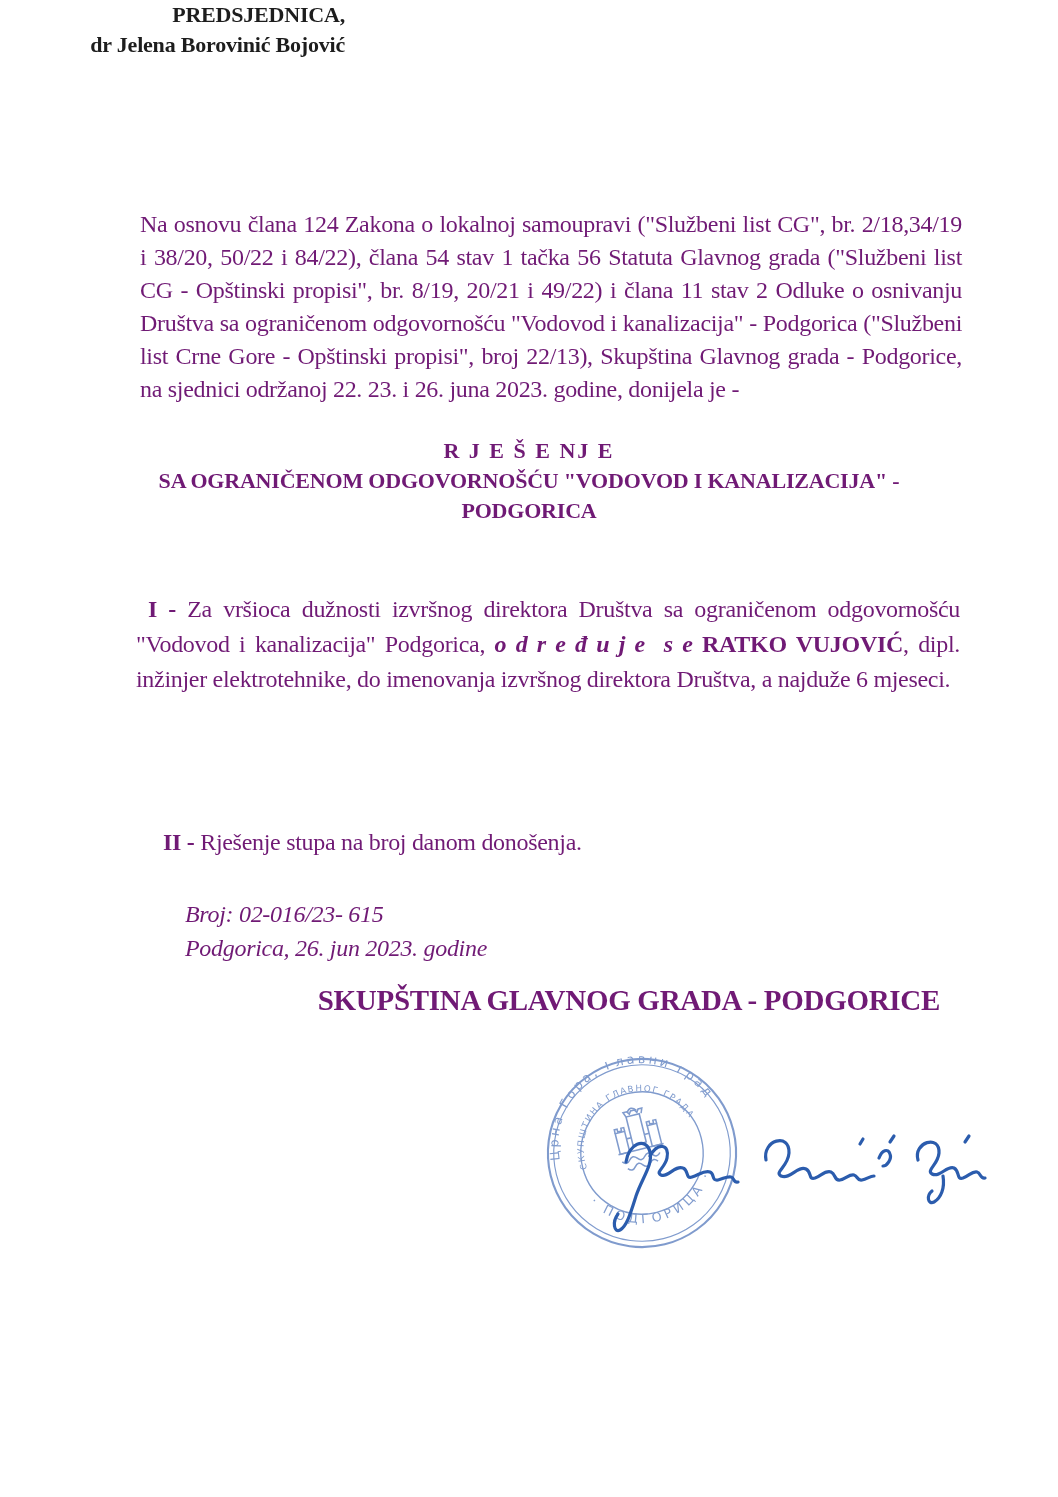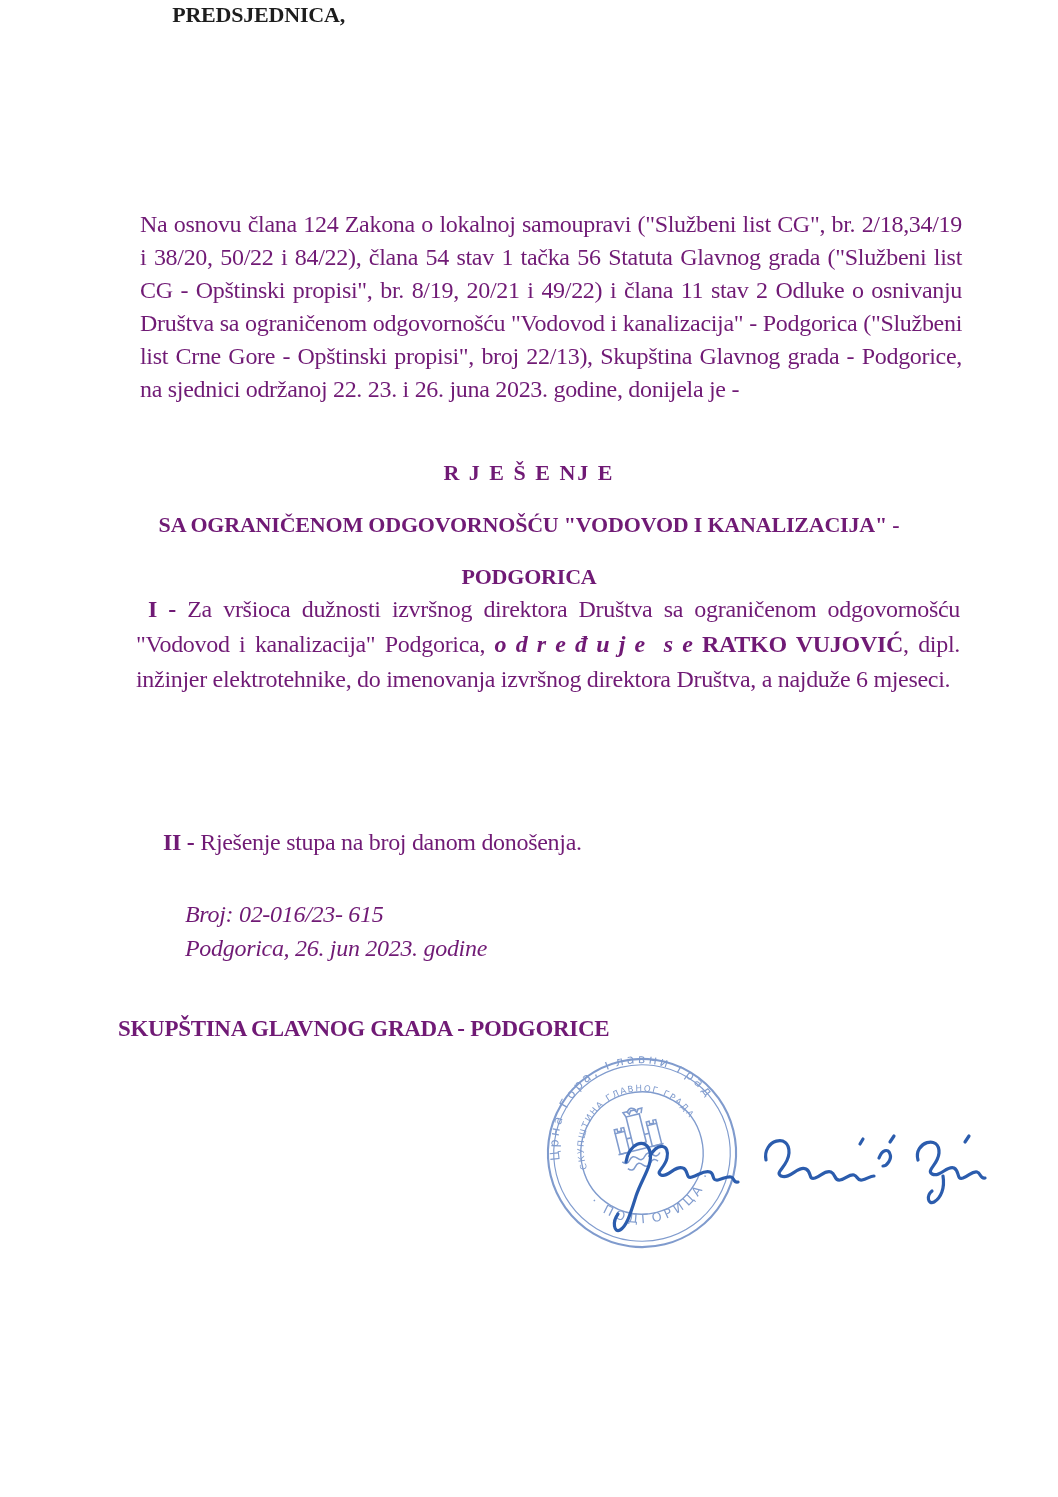--- a/index.html
+++ b/index.html
@@ -23,21 +23,21 @@
     line-height:33px;
   }
   .title-block{
     left:118px;top:436px;width:822px;
     text-align:center;
     font-weight:bold;
     line-height:30px;
     font-size:22px;
     letter-spacing:-0.2px;
   }
-  .title-line{white-space:nowrap;margin-top:22px;}
+  .title-line{white-space:nowrap;}
   .title-main{letter-spacing:2px;}
   .article-1{
     left:136px;top:568px;width:824px;
     text-align:justify;
     line-height:35px;
     text-indent:12px;
   }
   .article-2{
     left:163px;top:801px;width:760px;
     line-height:34px;
@@ -48,24 +48,23 @@
     font-style:italic;
     white-space:pre-wrap;
   }
   .ref-block{
     left:185px;top:897px;
     line-height:34px;
     font-style:italic;
   }
   .issuer{
     left:118px;top:984px;width:822px;
-    text-align:left;
+    text-align:right;
     font-weight:bold;
-    font-size:23px;
-    margin-top:32px;
+    font-size:29px;
   }
   .signatory{
     left:620px;top:1070px;width:345px;
     text-align:right;
     font-weight:bold;
     font-size:22px;
     line-height:30px;
     letter-spacing:-0.2px;
     z-index:2;
   }
@@ -103,20 +102,21 @@
 
   <div class="body-text ref-block">
     <div>Broj: 02-016/23- 615</div>
     <div>Podgorica, 26. jun 2023. godine</div>
   </div>
 
   <div class="body-text issuer">SKUPŠTINA GLAVNOG GRADA - PODGORICE</div>
 
   <div class="signatory">
     <div>PREDSJEDNICA,</div>
+    <div>dr Jelena Borovinić Bojović</div>
   </div>
 
   <div class="seal-wrap">
     <svg width="194" height="194" viewBox="0 0 200 200">
       <defs>
         <path id="sealTopArc" d="M 17,104 A 84,84 0 1 1 183,104" fill="none"></path>
         <path id="sealBottomArc" d="M 32,130 A 76,76 0 0 0 168,130" fill="none"></path>
         <path id="sealInnerArc" d="M 42,106 A 59,59 0 1 1 158,106" fill="none"></path>
       </defs>
       <g stroke="#6f8ec7" fill="none">

